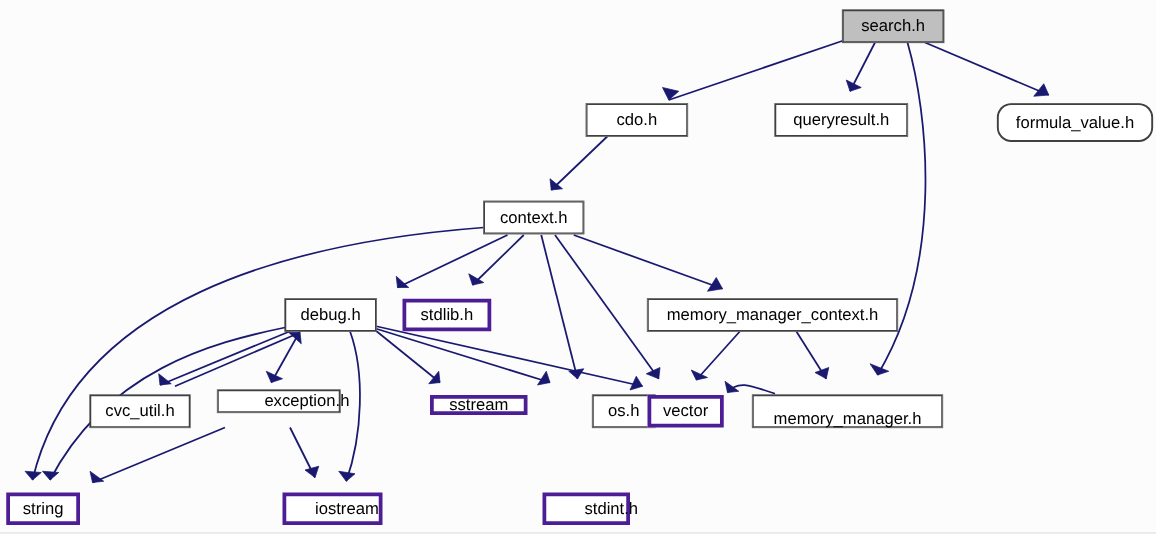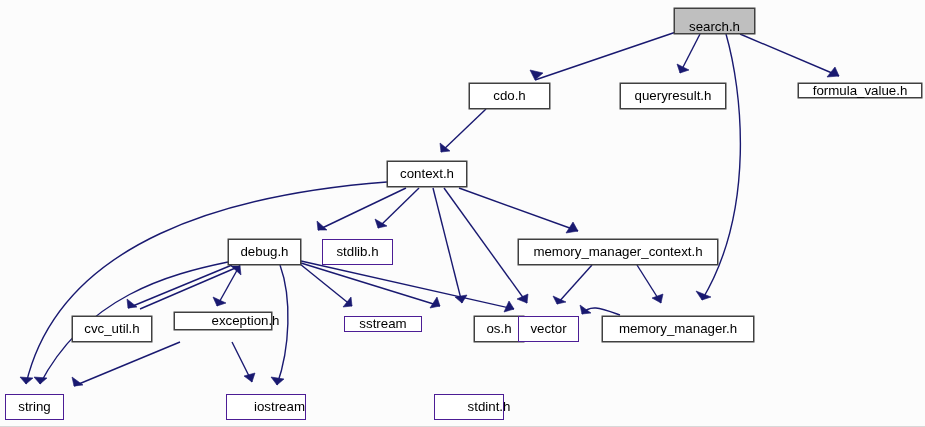--- a/index.html
+++ b/index.html
@@ -23,21 +23,21 @@
     width: 925px;
     height: 427px;
   }
   .node {
     position: absolute;
     box-sizing: border-box;
     display: flex;
     align-items: center;
     justify-content: center;
     background: #ffffff;
-    border: 1px solid #4c1d95;
+    border: 3px solid #4c1d95;
     font-size: 13.3px;
     color: #000000;
     line-height: 1;
     white-space: nowrap;
     z-index: 3;
   }
   .node.project {
     border: 1px solid #404040;
     box-shadow: 0 0 0 0.5px #404040;
   }
@@ -120,30 +120,30 @@
         <path class="edge-path" d="M 592,265 L 557,304"></path>
         <path class="edge-head" d="M 557,304 L 566,302 L 553,296 Z"></path>
         <path class="edge-path" d="M 637,265 L 661,303"></path>
         <path class="edge-head" d="M 661,303 L 663,294 L 652,298 Z"></path>
         <path class="edge-path" d="M 620,315 C 600,308 590,304 582,314"></path>
         <path class="edge-head" d="M 582,314 L 591,313 L 580,305 Z"></path>
       </g>
   </svg>
 
   <div id="nodes-layer">
-      <div class="node current" style="left: 674px; top: 8px; width: 81px; height: 26px; align-items: flex-end;">
+      <div class="node current" style="left: 674px; top: 8px; width: 81px; height: 26px;">
         <span class="node-label">search.h</span>
       </div>
       <div class="node project" style="left: 469px; top: 83px; width: 81px; height: 26px;">
         <span class="node-label">cdo.h</span>
       </div>
       <div class="node project" style="left: 620px; top: 83px; width: 106px; height: 26px;">
         <span class="node-label">queryresult.h</span>
       </div>
-      <div class="node project" style="left: 798px; top: 83px; width: 124px; height: 15px;">
+      <div class="node project" style="left: 798px; top: 83px; width: 124px; height: 30px; border-radius: 11px;">
         <span class="node-label">formula_value.h</span>
       </div>
       <div class="node project" style="left: 387px; top: 161px; width: 80px; height: 26px;">
         <span class="node-label">context.h</span>
       </div>
       <div class="node project" style="left: 228px; top: 239px; width: 73px; height: 26px;">
         <span class="node-label">debug.h</span>
       </div>
       <div class="node system" style="left: 322px; top: 239px; width: 71px; height: 26px;">
         <span class="node-label">stdlib.h</span>
@@ -159,21 +159,21 @@
       </div>
       <div class="node system" style="left: 344px; top: 316px; width: 78px; height: 16px;">
         <span class="node-label">sstream</span>
       </div>
       <div class="node project" style="left: 444px; top: 316px; width: 50px; height: 26px; margin-left: 30px;">
         <span class="node-label">os.h</span>
       </div>
       <div class="node system" style="left: 518px; top: 316px; width: 61px; height: 26px;">
         <span class="node-label">vector</span>
       </div>
-      <div class="node project" style="left: 602px; top: 316px; width: 152px; height: 26px;">
+      <div class="node project" style="left: 602px; top: 316px; width: 152px; height: 26px; align-items: flex-end;">
         <span class="node-label">memory_manager.h</span>
       </div>
       <div class="node system" style="left: 5px; top: 394px; width: 59px; height: 26px;">
         <span class="node-label">string</span>
       </div>
       <div class="node system" style="left: 226px; top: 394px; width: 80px; height: 26px; justify-content: flex-end;">
         <span class="node-label">iostream</span>
       </div>
       <div class="node system" style="left: 434px; top: 394px; width: 70px; height: 26px; padding-left: 40px;">
         <span class="node-label">stdint.h</span>

